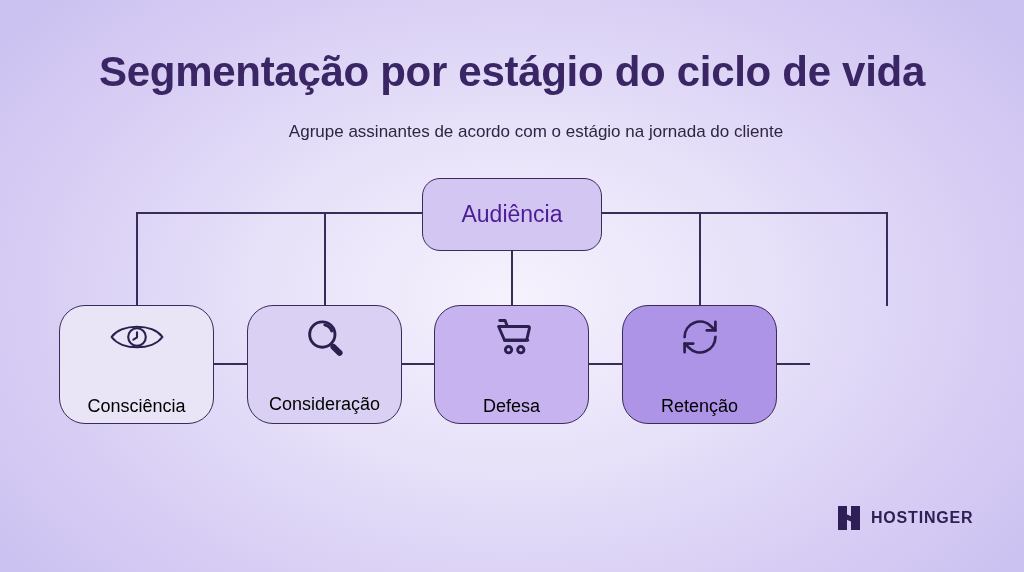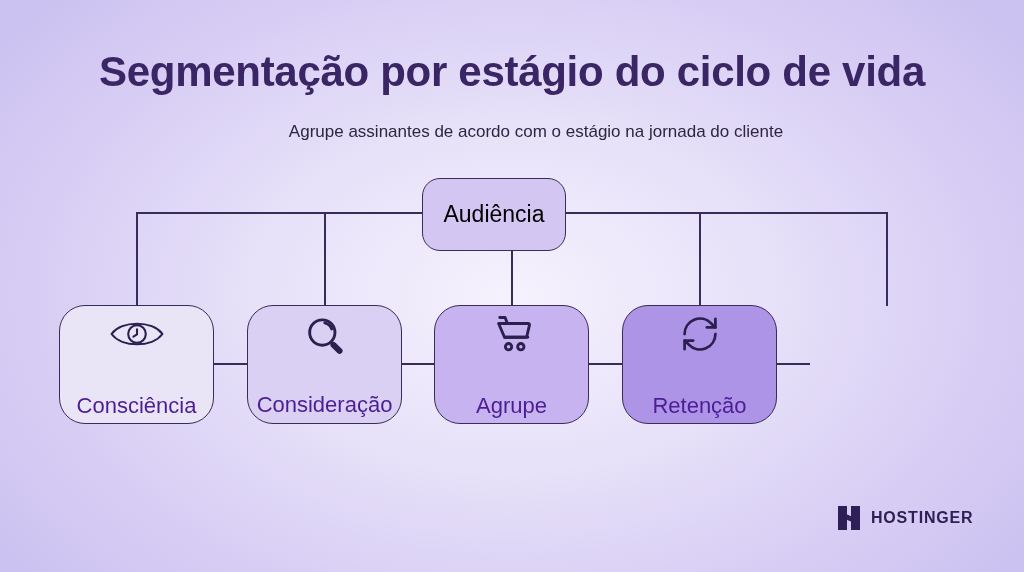--- a/index.html
+++ b/index.html
@@ -23,30 +23,30 @@
     color:#2e2641;margin:16px;
   }
   .line{position:absolute;background:#3a2c58;z-index:1;}
   .node{
     position:absolute;z-index:2;
     border:1.6px solid #3a2c58;
     box-sizing:border-box;
     display:flex;align-items:center;justify-content:center;
   }
   .root-node{
-    left:422px;top:178px;width:144px;height:73px;
+    left:422px;top:178px;width:180px;height:73px;
     border-radius:18px;background:#d3c6f2;
-    font-size:23px;font-weight:500;color:#000000;
+    font-size:23px;font-weight:500;color:#4c1d95;
   }
   .stage{
     top:305px;width:155px;height:119px;
     border-radius:26px;
     flex-direction:column;gap:11px;
   }
-  .stage .label{font-size:22px;font-weight:400;color:#4c1d95;margin-top:24px;}
+  .stage .label{font-size:18px;font-weight:400;color:#000000;margin-top:24px;}
   .stage .icon{display:flex;align-items:center;justify-content:center;height:48px;}
   .stage svg{stroke:#2b1f4e;fill:none;stroke-linecap:round;stroke-linejoin:round;}
   .s0{left:59px;background:#e9e5f7;}
   .s1{left:247px;background:#dad0f3;gap:8px;}
   .s2{left:434px;background:#c6b3ef;}
   .s3{left:622px;background:#ae94e7;}
   .s4{left:809px;background:#a186e1;}
   .brand{
     position:absolute;left:836px;top:503px;height:30px;
     display:flex;align-items:center;gap:9px;z-index:2;
@@ -103,21 +103,21 @@
   <div class="node stage s2">
     <span class="icon">
       <svg width="46" height="46" viewBox="0 0 24 24" stroke-width="1.5">
         <path d="M5.6 3.4 h2.8 l1.2 3.1"></path>
         <path d="M5 6.5 H20.4 C20.9 6.5 21.2 6.9 21.1 7.4 L19.8 13 C19.7 13.4 19.3 13.7 18.9 13.7 H8.1 Z"></path>
         <path d="M8.1 13.7 L20.2 13.7"></path>
         <circle cx="10.2" cy="18.6" r="1.65"></circle>
         <circle cx="16.6" cy="18.6" r="1.65"></circle>
       </svg>
     </span>
-    <span class="label">Agrupe</span>
+    <span class="label">Defesa</span>
   </div>
 
   <div class="node stage s3">
     <span class="icon">
       <svg width="44" height="44" viewBox="0 0 24 24" stroke-width="1.5">
         <path d="M3.6 12 a8.4 8.4 0 0 1 14.4 -5.9 L20.4 8.4"></path>
         <path d="M20.4 3.7 v4.7 h-4.7"></path>
         <path d="M20.4 12 a8.4 8.4 0 0 1 -14.4 5.9 L3.6 15.6"></path>
         <path d="M3.6 20.3 v-4.7 h4.7"></path>
       </svg>

